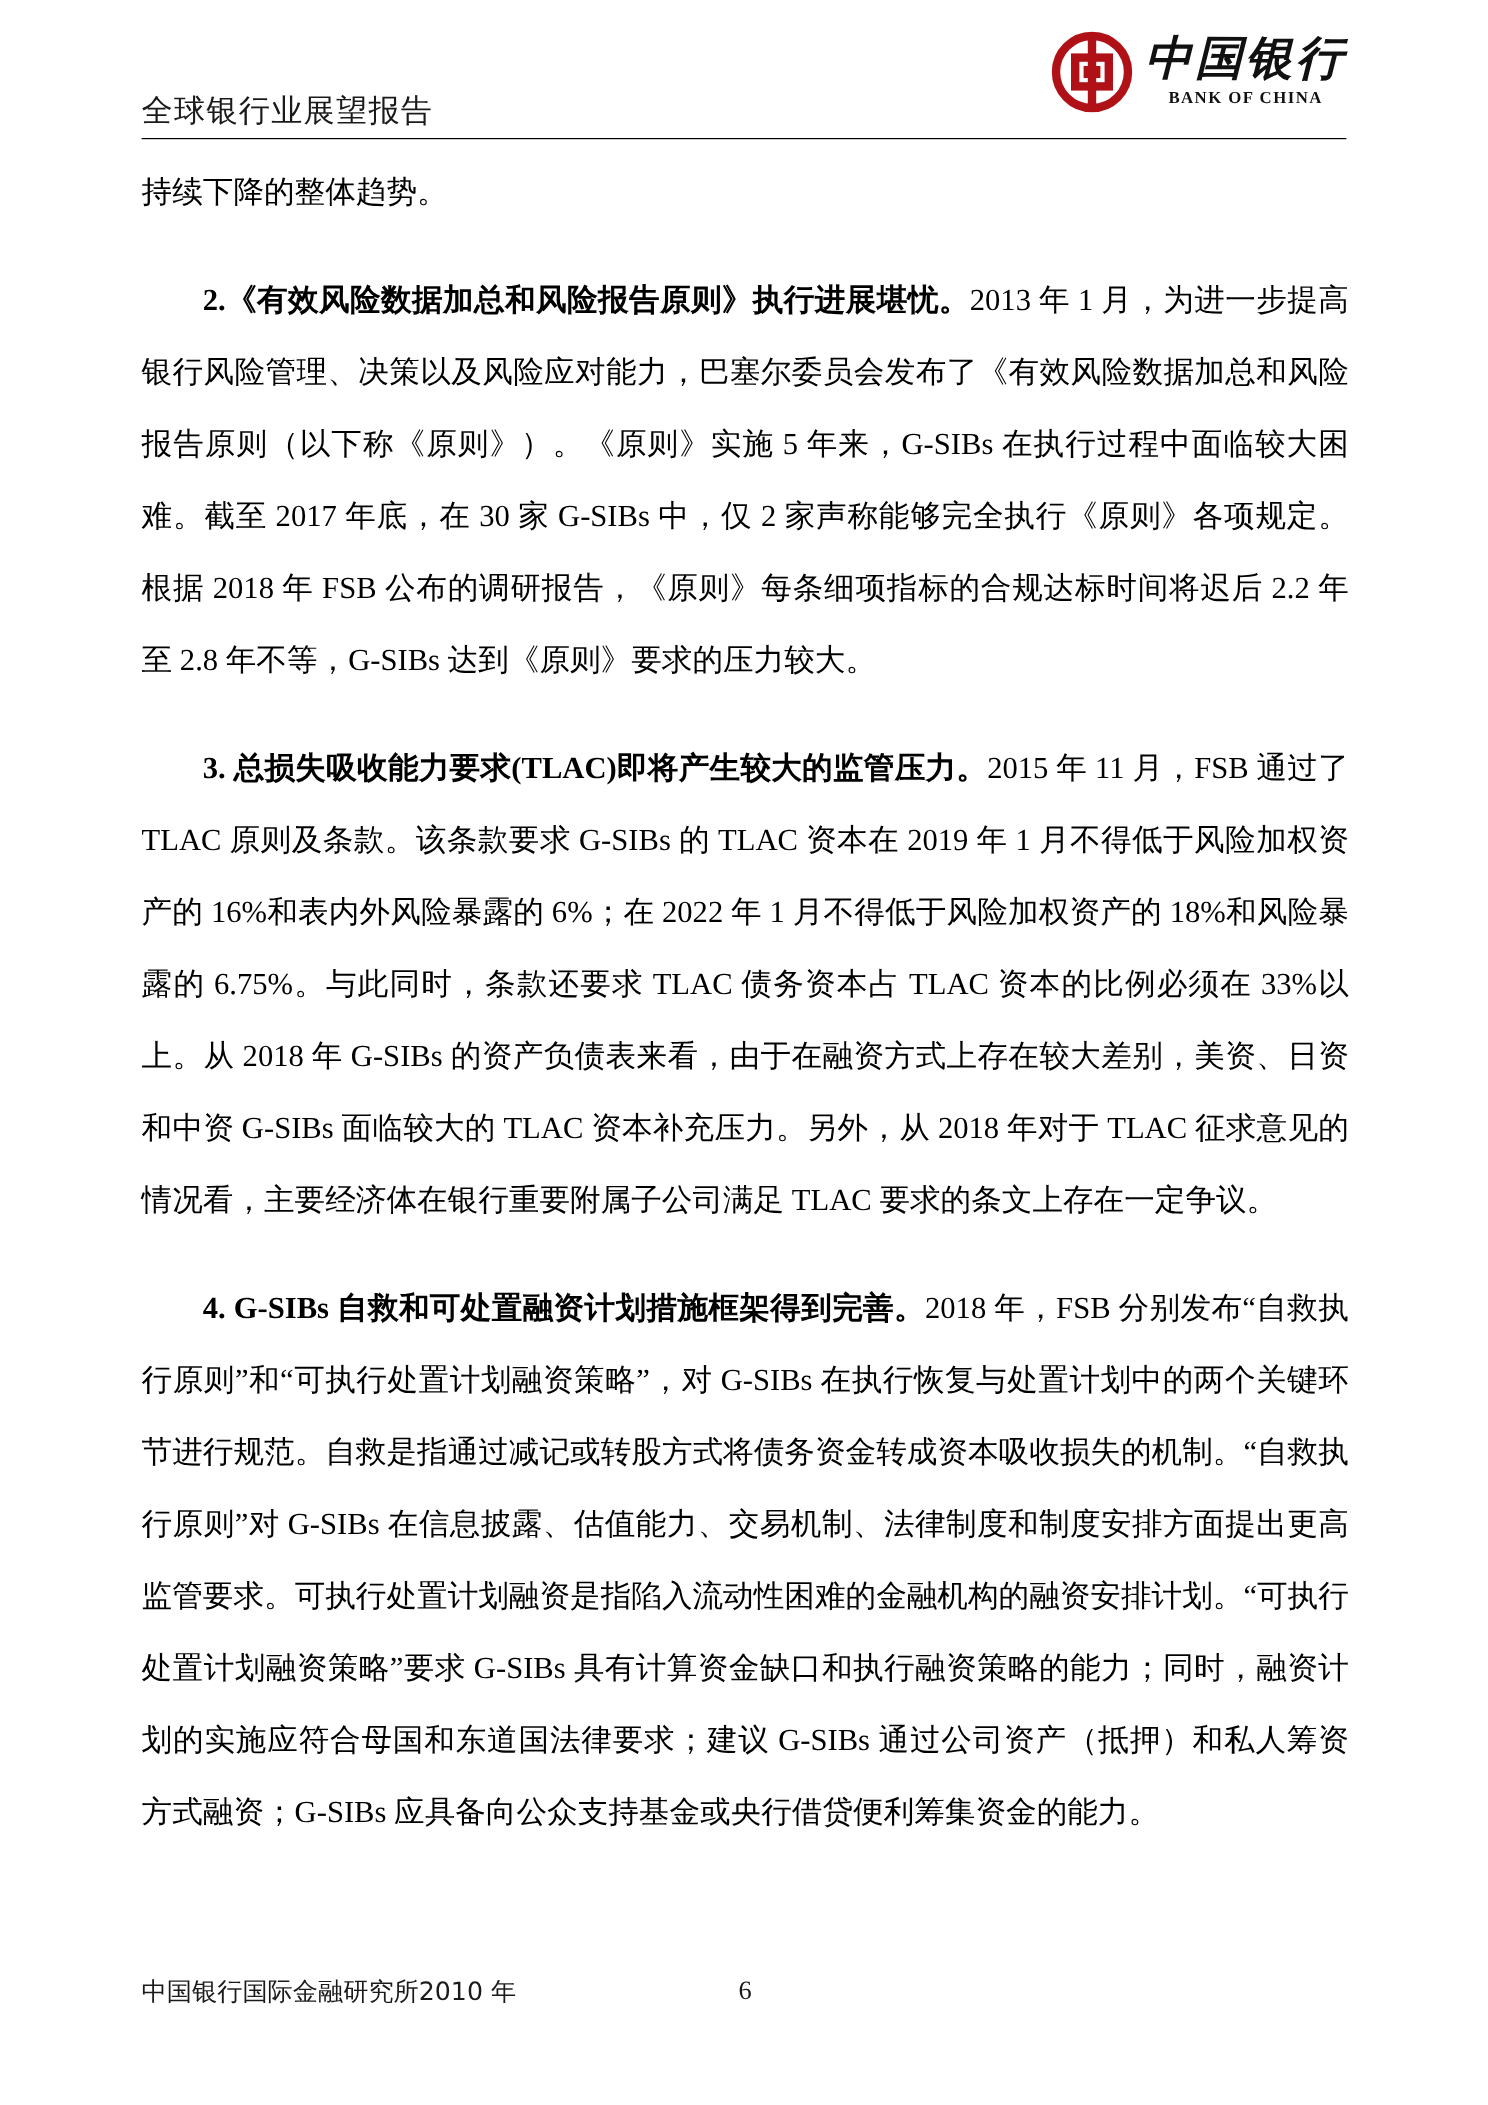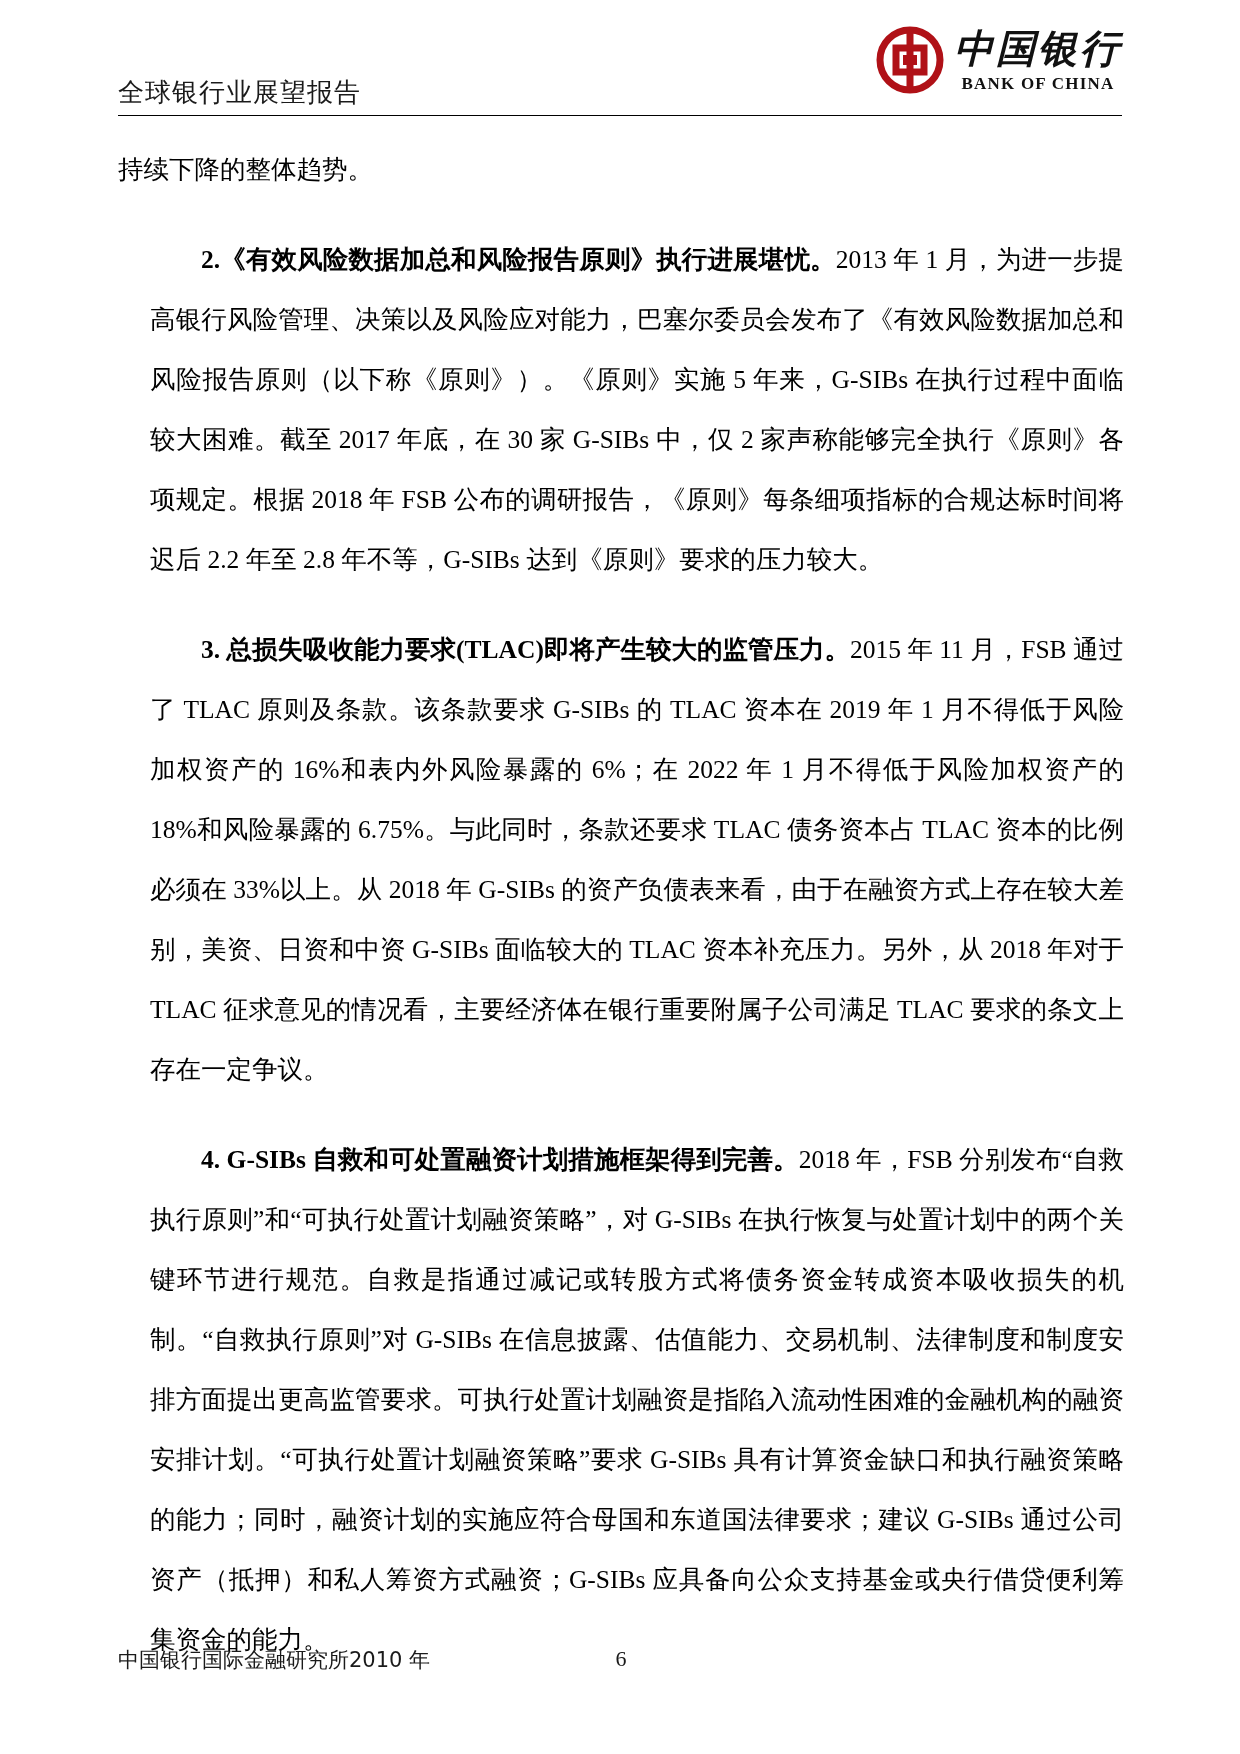--- a/index.html
+++ b/index.html
@@ -76,49 +76,48 @@
     font-family: "DejaVu Serif", "Liberation Serif", serif;
     font-size: 39px;
     font-weight: bold;
     letter-spacing: 3px;
     color: #111111;
     font-style: italic;
   }
   .boc-en {
     margin-top: 7px;
     font-family: "Liberation Serif", "DejaVu Serif", serif;
-    font-size: 17px;
+    font-size: 14px;
     font-weight: bold;
     letter-spacing: 1.2px;
     color: #111111;
   }
 
   
   .content {
     position: absolute;
     left: 118px;
-    top: 140px;
+    top: 130px;
     width: 1006px;
   }
   p.para {
     margin: 0 0 0 0;
     font-size: 25.5px;
     line-height: 60px;
     text-align: justify;
     text-align-last: left;
     text-justify: inter-ideograph;
     color: #000000;
     font-family: "Liberation Serif", "DejaVu Serif", serif;
   }
   p.indent {
     text-indent: 51px;
   }
   p.spacer-top {
     margin-top: 30px;
-    margin-left: 32px;
   }
   .lead {
     font-weight: bold;
   }
 
   
   .footer {
     position: absolute;
     left: 118px;
     bottom: 80px;

